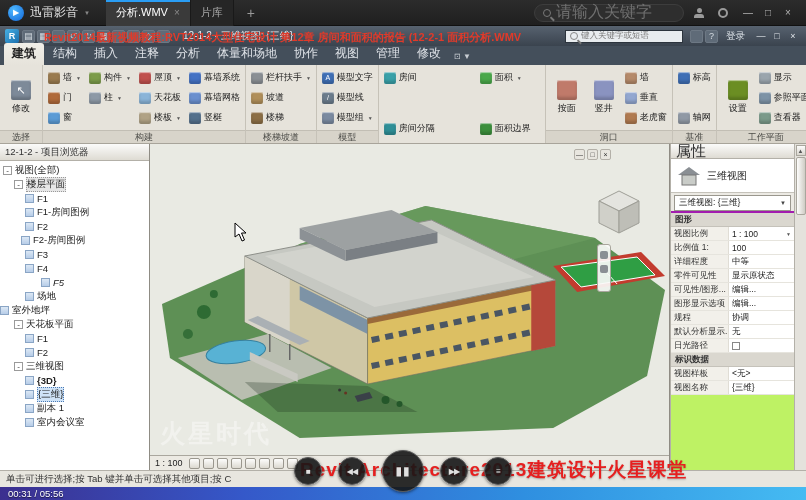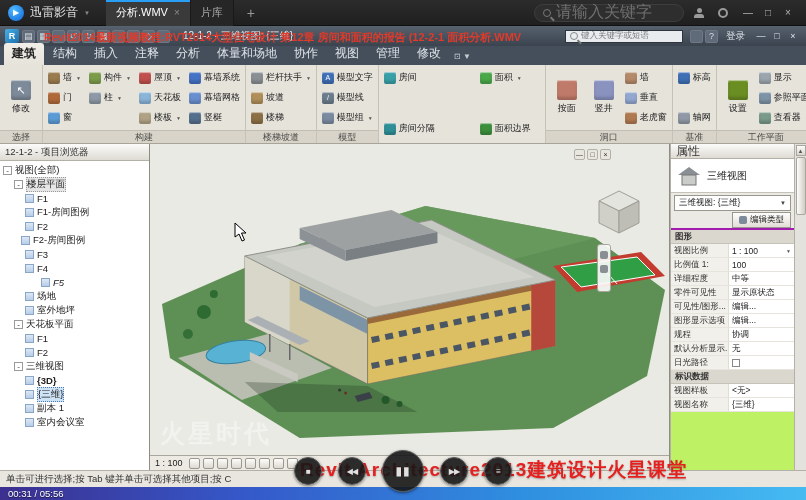--- a/index.html
+++ b/index.html
@@ -79,21 +79,21 @@
 .vscale{font-size:9px;color:#222;margin-right:3px;white-space:nowrap;}
 .vbi{width:11px;height:11px;border:1px solid #9a978e;background:linear-gradient(#fdfdfc,#dcd9d0);border-radius:2px;flex:none;}
 .vwctrl{position:absolute;right:58px;top:5px;display:flex;gap:2px;z-index:4;}
 .vwbtn{width:11px;height:11px;background:#e8e6df;border:1px solid #b3b0a8;border-radius:2px;font-size:7px;color:#333;display:flex;align-items:center;justify-content:center;}
 .viewcube{position:absolute;right:24px;top:42px;z-index:4;opacity:.95;}
 .navbar{position:absolute;right:58px;top:100px;width:14px;height:48px;background:rgba(250,250,248,.92);border:1px solid #a9a69d;border-radius:3px;display:flex;flex-direction:column;align-items:center;gap:6px;padding-top:6px;z-index:4;}
 .navdot{width:8px;height:8px;background:#8a8f94;border-radius:2px;}
 .cursor{position:absolute;left:84px;top:78px;z-index:9;}
 
 .props{width:124px;background:#eceae4;border-left:1px solid #b3b0a8;display:flex;flex-direction:column;font-size:9px;flex:none;}
-.phdr{height:15px;display:flex;align-items:center;padding:0 5px;font-size:12px;color:#333;background:linear-gradient(#fbfbfa,#dedbd3);border-bottom:1px solid #b3b0a8;flex:none;}
+.phdr{height:15px;display:flex;align-items:center;padding:0 5px;font-size:15px;color:#333;background:linear-gradient(#fbfbfa,#dedbd3);border-bottom:1px solid #b3b0a8;flex:none;}
 .ptype{height:34px;background:#fff;border-bottom:1px solid #c5c2ba;display:flex;align-items:center;gap:6px;padding:0 6px;flex:none;}
 .ptype-label{font-size:10px;color:#222;}
 .psel{height:16px;margin:2px 3px 0;background:#fff;border:1px solid #9a978e;display:flex;align-items:center;justify-content:space-between;padding:0 4px;font-size:8.5px;color:#222;flex:none;white-space:nowrap;overflow:hidden;}
 .pselcar{font-size:6px;color:#444;}
 .pedit{height:17px;display:flex;justify-content:flex-end;align-items:center;padding:1px 3px;flex:none;}
 .peditbtn{font-size:8.5px;border:1px solid #9a978e;background:linear-gradient(#fdfdfc,#e2dfd7);padding:1px 6px;display:flex;align-items:center;gap:3px;color:#222;}
 .pwrench{width:8px;height:8px;background:#7d8a99;border-radius:2px;}
 .pgridp{flex:1;border-top:2px solid #a21caf;background:#bef264;overflow:hidden;}
 .psec{height:14px;background:#dad7cf;border-bottom:1px solid #c5c2ba;display:flex;align-items:center;padding:0 4px;font-weight:bold;color:#333;font-size:8.5px;}
 .prow{height:14px;display:flex;border-bottom:1px solid #e6e4dd;}
@@ -455,21 +455,21 @@
                 <span class="lbl">F4</span>
               </div>
               <div class="trow" style="padding-left: 41px; font-style: italic;">
                 <span class="tico"></span>
                 <span class="lbl">F5</span>
               </div>
               <div class="trow" style="padding-left: 25px;">
                 <span class="tico"></span>
                 <span class="lbl">场地</span>
               </div>
-              <div class="trow" style="padding-left: 25px; font-family: Liberation Mono, monospace;">
+              <div class="trow" style=" font-family: Liberation Mono, monospace;">
                 <span class="tico"></span>
                 <span class="lbl">室外地坪</span>
               </div>
               <div class="trow" style="padding-left: 14px;">
                 <span class="exp">-</span>
                 <span class="lbl">天花板平面</span>
               </div>
               <div class="trow" style="padding-left: 25px;">
                 <span class="tico"></span>
                 <span class="lbl">F1</span>
@@ -591,26 +591,20 @@
           <div class="ptype">
             <svg width="24" height="22" viewBox="0 0 24 22">
               <polygon points="12,2 23,10 1,10" fill="#8a8f94"></polygon>
               <rect x="5" y="10" width="14" height="10" fill="#c9ccc8" stroke="#777"></rect>
             </svg>
             <span class="ptype-label">三维视图</span>
           </div>
           <div class="psel">
             <span>三维视图: {三维}</span>
             <span class="pselcar">▼</span>
-          </div>
-          <div class="pedit">
-            <span class="peditbtn">
-              <span class="pwrench"></span>
-              <span>编辑类型</span>
-            </span>
           </div>
           <div class="pgridp" id="prows">
               <div class="psec">图形</div>
               <div class="prow">
                 <span class="pk">视图比例</span>
                 <span class="pv combo">1 : 100</span>
               </div>
               <div class="prow">
                 <span class="pk">比例值 1:</span>
                 <span class="pv">100</span>

